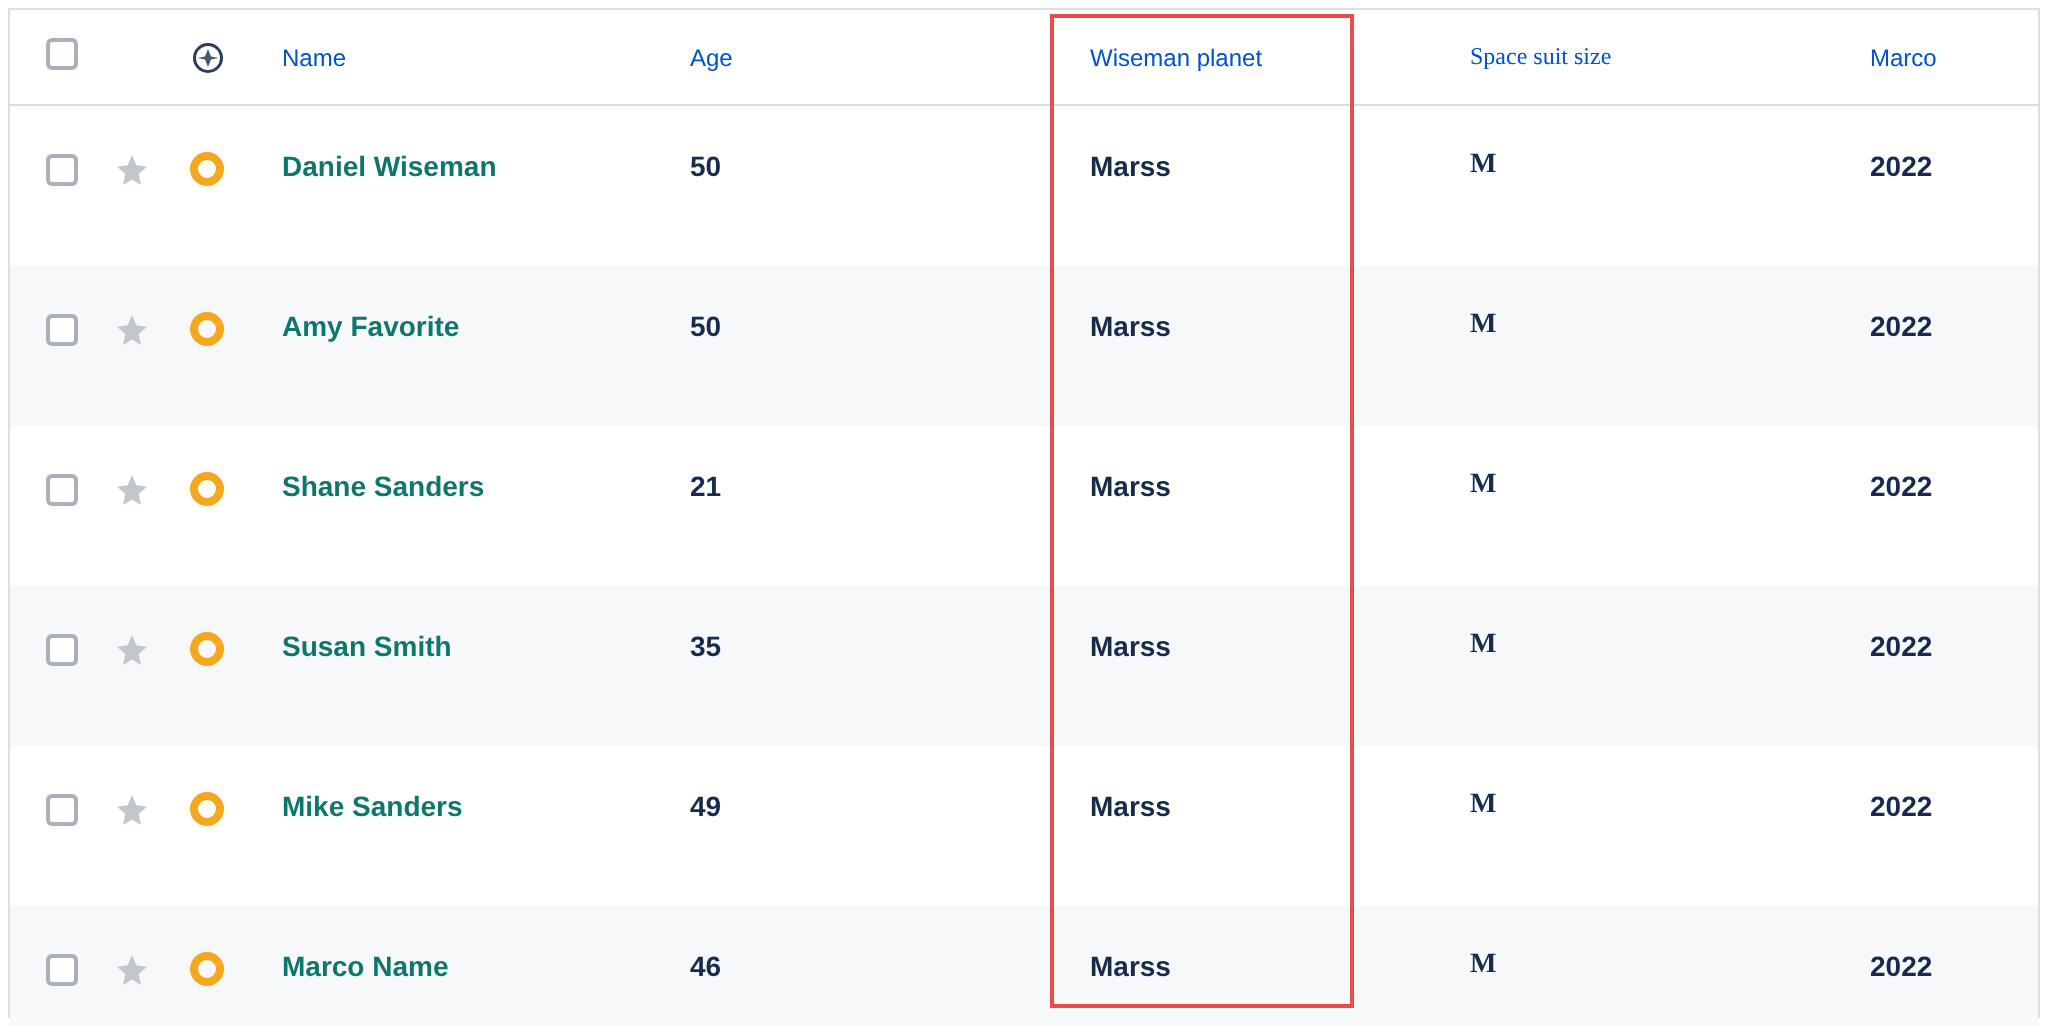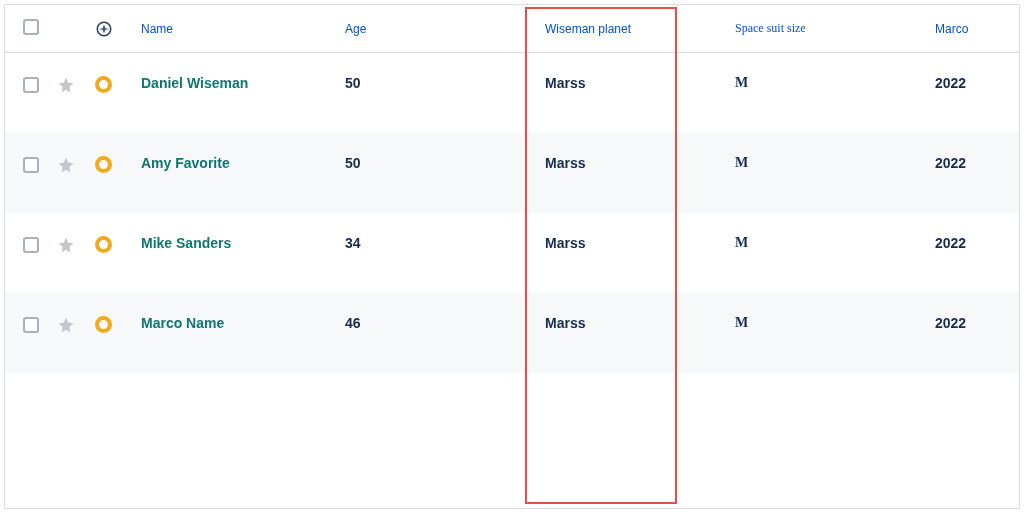--- a/index.html
+++ b/index.html
@@ -161,22 +161,46 @@
           <td class="planet-col">Marss</td>
           <td class="size-col">M</td>
           <td class="year-col">2022</td>
         </tr>
         <tr>
           <td class="chk-col"><span class="checkbox"></span></td>
           <td class="star-col"><span class="star-icon"><svg viewBox="0 0 24 24">
                 <path d="M12 2l2.9 6.9L22 9.8l-5.5 4.9L18 22l-6-3.6L6 22l1.5-7.3L2 9.8l7.1-.9L12 2z"></path>
               </svg></span></td>
           <td class="status-col"><span class="status-ring"></span></td>
+          <td class="name-col"><a href="#">Shane Sanders</a></td>
+          <td class="age-col">21</td>
+          <td class="planet-col">Marss</td>
+          <td class="size-col">M</td>
+          <td class="year-col">2022</td>
+        </tr>
+        <tr>
+          <td class="chk-col"><span class="checkbox"></span></td>
+          <td class="star-col"><span class="star-icon"><svg viewBox="0 0 24 24">
+                <path d="M12 2l2.9 6.9L22 9.8l-5.5 4.9L18 22l-6-3.6L6 22l1.5-7.3L2 9.8l7.1-.9L12 2z"></path>
+              </svg></span></td>
+          <td class="status-col"><span class="status-ring"></span></td>
+          <td class="name-col"><a href="#">Susan Smith</a></td>
+          <td class="age-col">35</td>
+          <td class="planet-col">Marss</td>
+          <td class="size-col">M</td>
+          <td class="year-col">2022</td>
+        </tr>
+        <tr>
+          <td class="chk-col"><span class="checkbox"></span></td>
+          <td class="star-col"><span class="star-icon"><svg viewBox="0 0 24 24">
+                <path d="M12 2l2.9 6.9L22 9.8l-5.5 4.9L18 22l-6-3.6L6 22l1.5-7.3L2 9.8l7.1-.9L12 2z"></path>
+              </svg></span></td>
+          <td class="status-col"><span class="status-ring"></span></td>
           <td class="name-col"><a href="#">Mike Sanders</a></td>
-          <td class="age-col">34</td>
+          <td class="age-col">49</td>
           <td class="planet-col">Marss</td>
           <td class="size-col">M</td>
           <td class="year-col">2022</td>
         </tr>
         <tr>
           <td class="chk-col"><span class="checkbox"></span></td>
           <td class="star-col"><span class="star-icon"><svg viewBox="0 0 24 24">
                 <path d="M12 2l2.9 6.9L22 9.8l-5.5 4.9L18 22l-6-3.6L6 22l1.5-7.3L2 9.8l7.1-.9L12 2z"></path>
               </svg></span></td>
           <td class="status-col"><span class="status-ring"></span></td>

